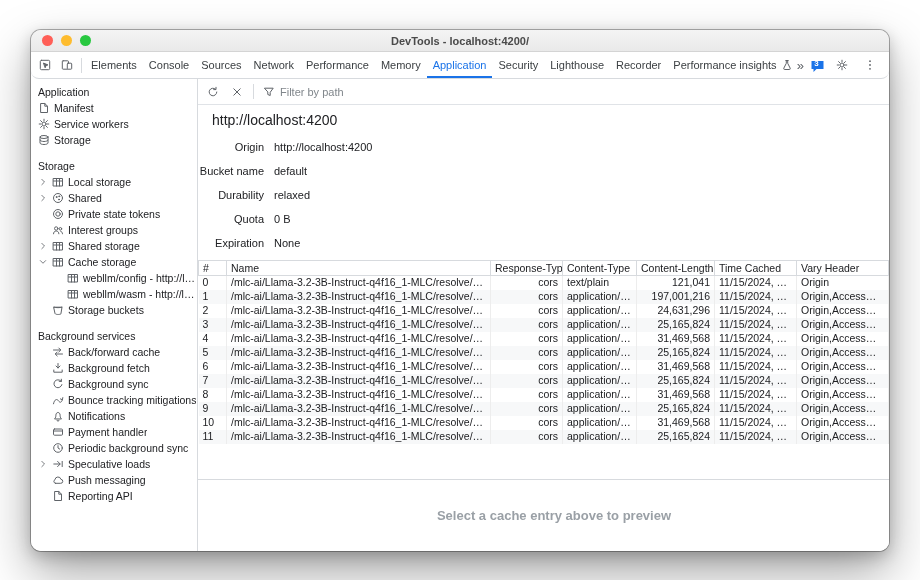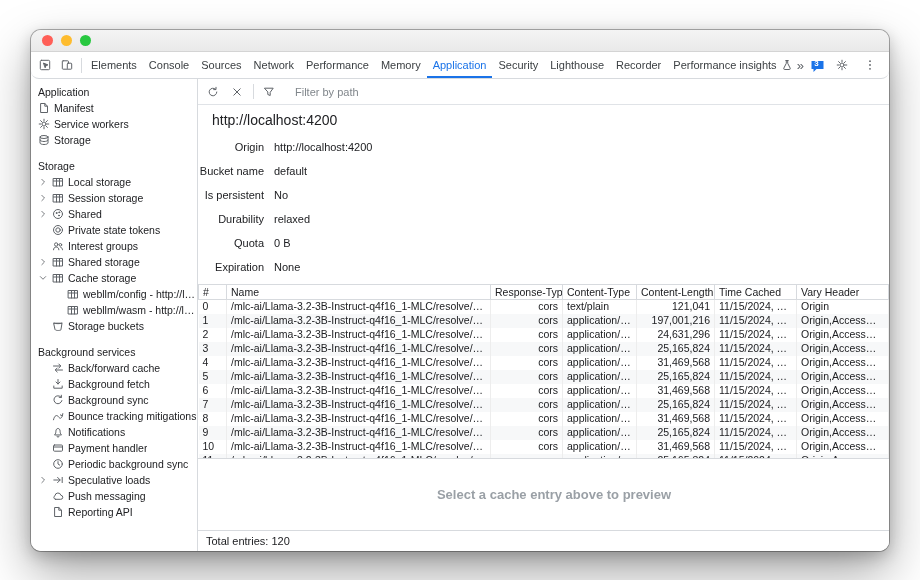--- a/index.html
+++ b/index.html
@@ -35,21 +35,21 @@
   .side-title{height:16px;display:flex;align-items:center;padding-left:7px;}
   .side-item{height:16px;display:flex;align-items:center;padding-left:7px;gap:4px;cursor:default;}
   .side-item .chev{width:10px;flex:0 0 10px;display:flex;align-items:center;justify-content:center;color:#5f6368;}
   .side-item .ic{display:flex;flex:0 0 12px;color:#5f6368;}
   .side-item .lbl{white-space:nowrap;overflow:hidden;text-overflow:ellipsis;}
   .side-item.child{padding-left:36px;}
   .side-item.selected{background:#cfe3f6;}
   
   .main{flex:1;display:flex;flex-direction:column;min-width:0;background:#fff;}
   .main-toolbar{flex:0 0 26px;height:26px;border-bottom:1px solid #e0e3e7;display:flex;align-items:center;padding:0 4px;gap:2px;color:#5f6368;}
-  .filter{display:flex;align-items:flex-end;gap:20px;padding:0 4px;flex:1;cursor:text;}
+  .filter{display:flex;align-items:flex-end;gap:5px;padding:0 4px;flex:1;cursor:text;}
   .filter .ic{display:flex;color:#5f6368;}
   .filter-text{font-size:11px;color:#80868b;}
   .detail{flex:1;min-height:0;overflow:hidden;}
   .origin-title{font-size:14px;line-height:17px;color:#202124;padding:7px 0 2px 14px;}
   .meta{padding:4px 0 5px;}
   .meta-row{display:grid;grid-template-columns:66px 1fr;column-gap:10px;height:24px;align-items:center;font-size:11px;}
   .meta-label{text-align:right;color:#202124;}
   .meta-value{color:#202124;white-space:nowrap;overflow:hidden;}
   table.grid{width:100%;border-collapse:collapse;table-layout:fixed;font-size:10.5px;color:#202124;}
   table.grid th{font-weight:400;text-align:left;height:15px;line-height:14px;padding:0 4px;border:1px solid #d7dade;background:#fff;white-space:nowrap;overflow:hidden;cursor:default;}
@@ -65,20 +65,21 @@
 <body>
 
 <div class="window">
 
   <div class="titlebar">
     <div class="traffic">
       <span class="dot red"></span>
       <span class="dot yellow"></span>
       <span class="dot green"></span>
     </div>
+    <div class="title">DevTools - localhost:4200/</div>
   </div>
 
   <div class="tabbar">
     <span class="tb-btn">
         <svg viewBox="0 0 12 12" width="12" height="12" fill="none" stroke="currentColor" stroke-width="1" stroke-linecap="round" stroke-linejoin="round">
           <rect x="1.3" y="1.3" width="9.4" height="9.4" rx="1.2"></rect>
           <path d="M4.8 4.2l4.1 1.7-1.9.6-.7 1.9z" fill="currentColor"></path>
         </svg>
       </span>
     <span class="tb-btn">
@@ -202,34 +203,20 @@
             <span class="lbl">Local storage</span>
           </div>
           <div class="side-item">
             <span class="chev">
               <svg viewBox="0 0 12 12" width="12" height="12" fill="none" stroke="currentColor" stroke-width="1" stroke-linecap="round" stroke-linejoin="round">
                 <path d="M4.6 2.8L7.8 6l-3.2 3.2"></path>
               </svg>
             </span>
             <span class="ic">
               <svg viewBox="0 0 12 12" width="12" height="12" fill="none" stroke="currentColor" stroke-width="1" stroke-linecap="round" stroke-linejoin="round">
-                <rect x="1.5" y="2.5" width="9" height="7.5"></rect>
-                <path d="M1.5 5h9M4.5 2.5v7.5M7.5 2.5v7.5"></path>
-              </svg>
-            </span>
-            <span class="lbl">Session storage</span>
-          </div>
-          <div class="side-item">
-            <span class="chev">
-              <svg viewBox="0 0 12 12" width="12" height="12" fill="none" stroke="currentColor" stroke-width="1" stroke-linecap="round" stroke-linejoin="round">
-                <path d="M4.6 2.8L7.8 6l-3.2 3.2"></path>
-              </svg>
-            </span>
-            <span class="ic">
-              <svg viewBox="0 0 12 12" width="12" height="12" fill="none" stroke="currentColor" stroke-width="1" stroke-linecap="round" stroke-linejoin="round">
                 <circle cx="6" cy="6" r="4.5"></circle>
                 <circle cx="4.5" cy="5" r="0.5" fill="currentColor"></circle>
                 <circle cx="7" cy="7.5" r="0.5" fill="currentColor"></circle>
                 <circle cx="7.2" cy="4.3" r="0.5" fill="currentColor"></circle>
               </svg>
             </span>
             <span class="lbl">Shared</span>
           </div>
           <div class="side-item">
             <span class="chev"></span>
@@ -447,24 +434,20 @@
         <div class="meta">
             <div class="meta-row">
               <div class="meta-label">Origin</div>
               <div class="meta-value">http://localhost:4200</div>
             </div>
             <div class="meta-row">
               <div class="meta-label">Bucket name</div>
               <div class="meta-value">default</div>
             </div>
             <div class="meta-row">
-              <div class="meta-label">Is persistent</div>
-              <div class="meta-value">No</div>
-            </div>
-            <div class="meta-row">
               <div class="meta-label">Durability</div>
               <div class="meta-value">relaxed</div>
             </div>
             <div class="meta-row">
               <div class="meta-label">Quota</div>
               <div class="meta-value">0 B</div>
             </div>
             <div class="meta-row">
               <div class="meta-label">Expiration</div>
               <div class="meta-value">None</div>
@@ -591,18 +574,15 @@
                 <td class="col5">11/15/2024, 10…</td>
                 <td class="col6">Origin,Access…</td>
               </tr>
             </tbody>
         </table>
       </div>
 
       <div class="preview">
         <div class="hint">Select a cache entry above to preview</div>
       </div>
-      <div class="statusbar">
-        <span>Total entries: 120</span>
-      </div>
     </main>
   </div>
 </div>
 
 </body></html>

